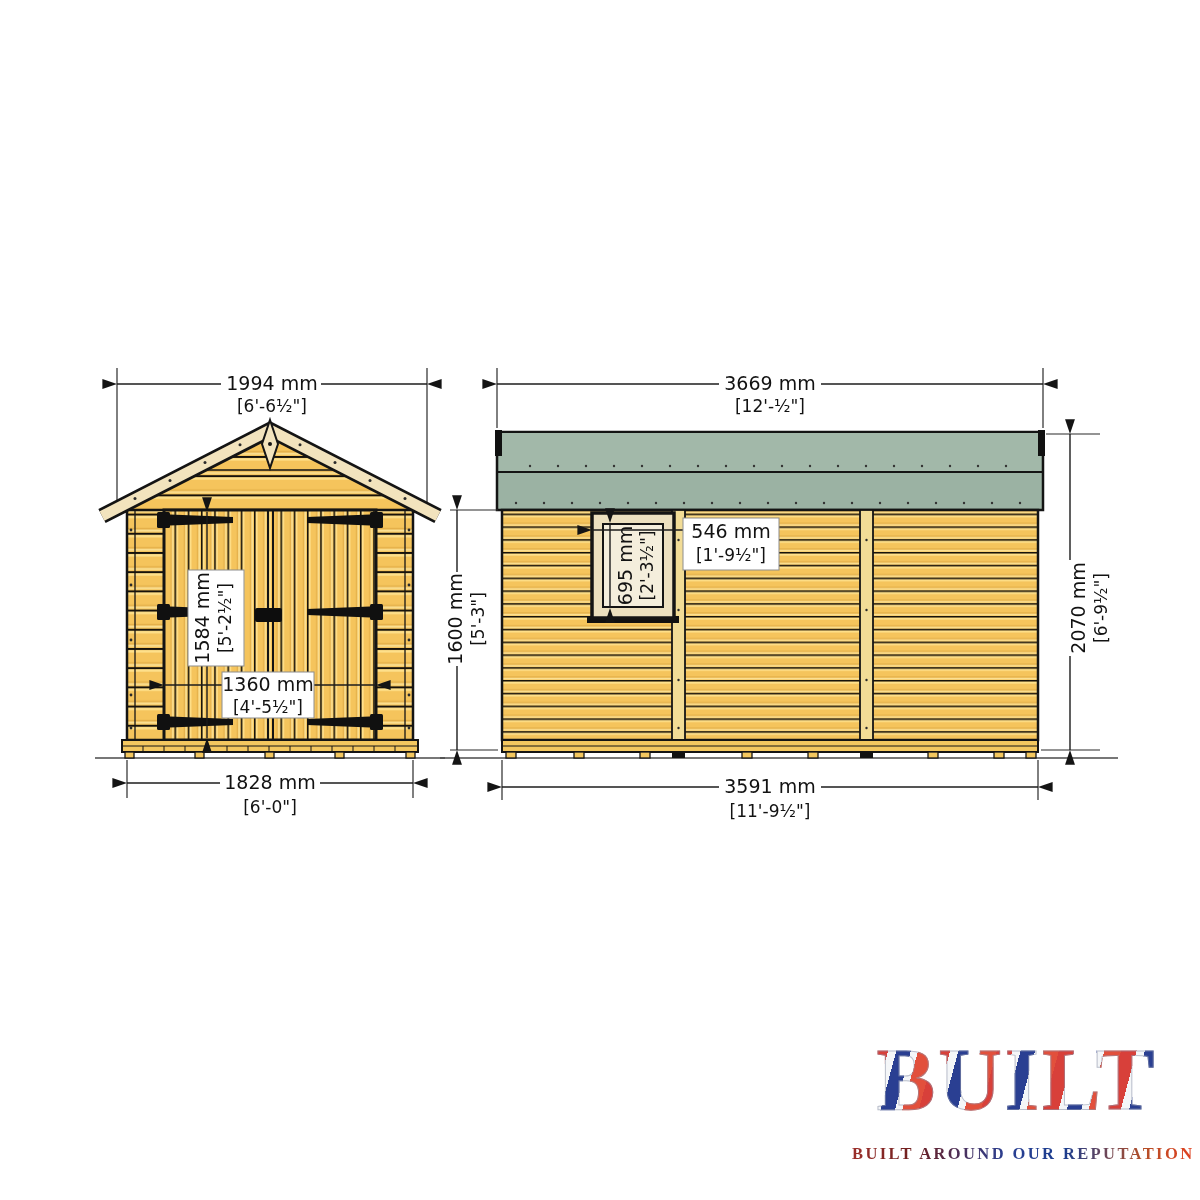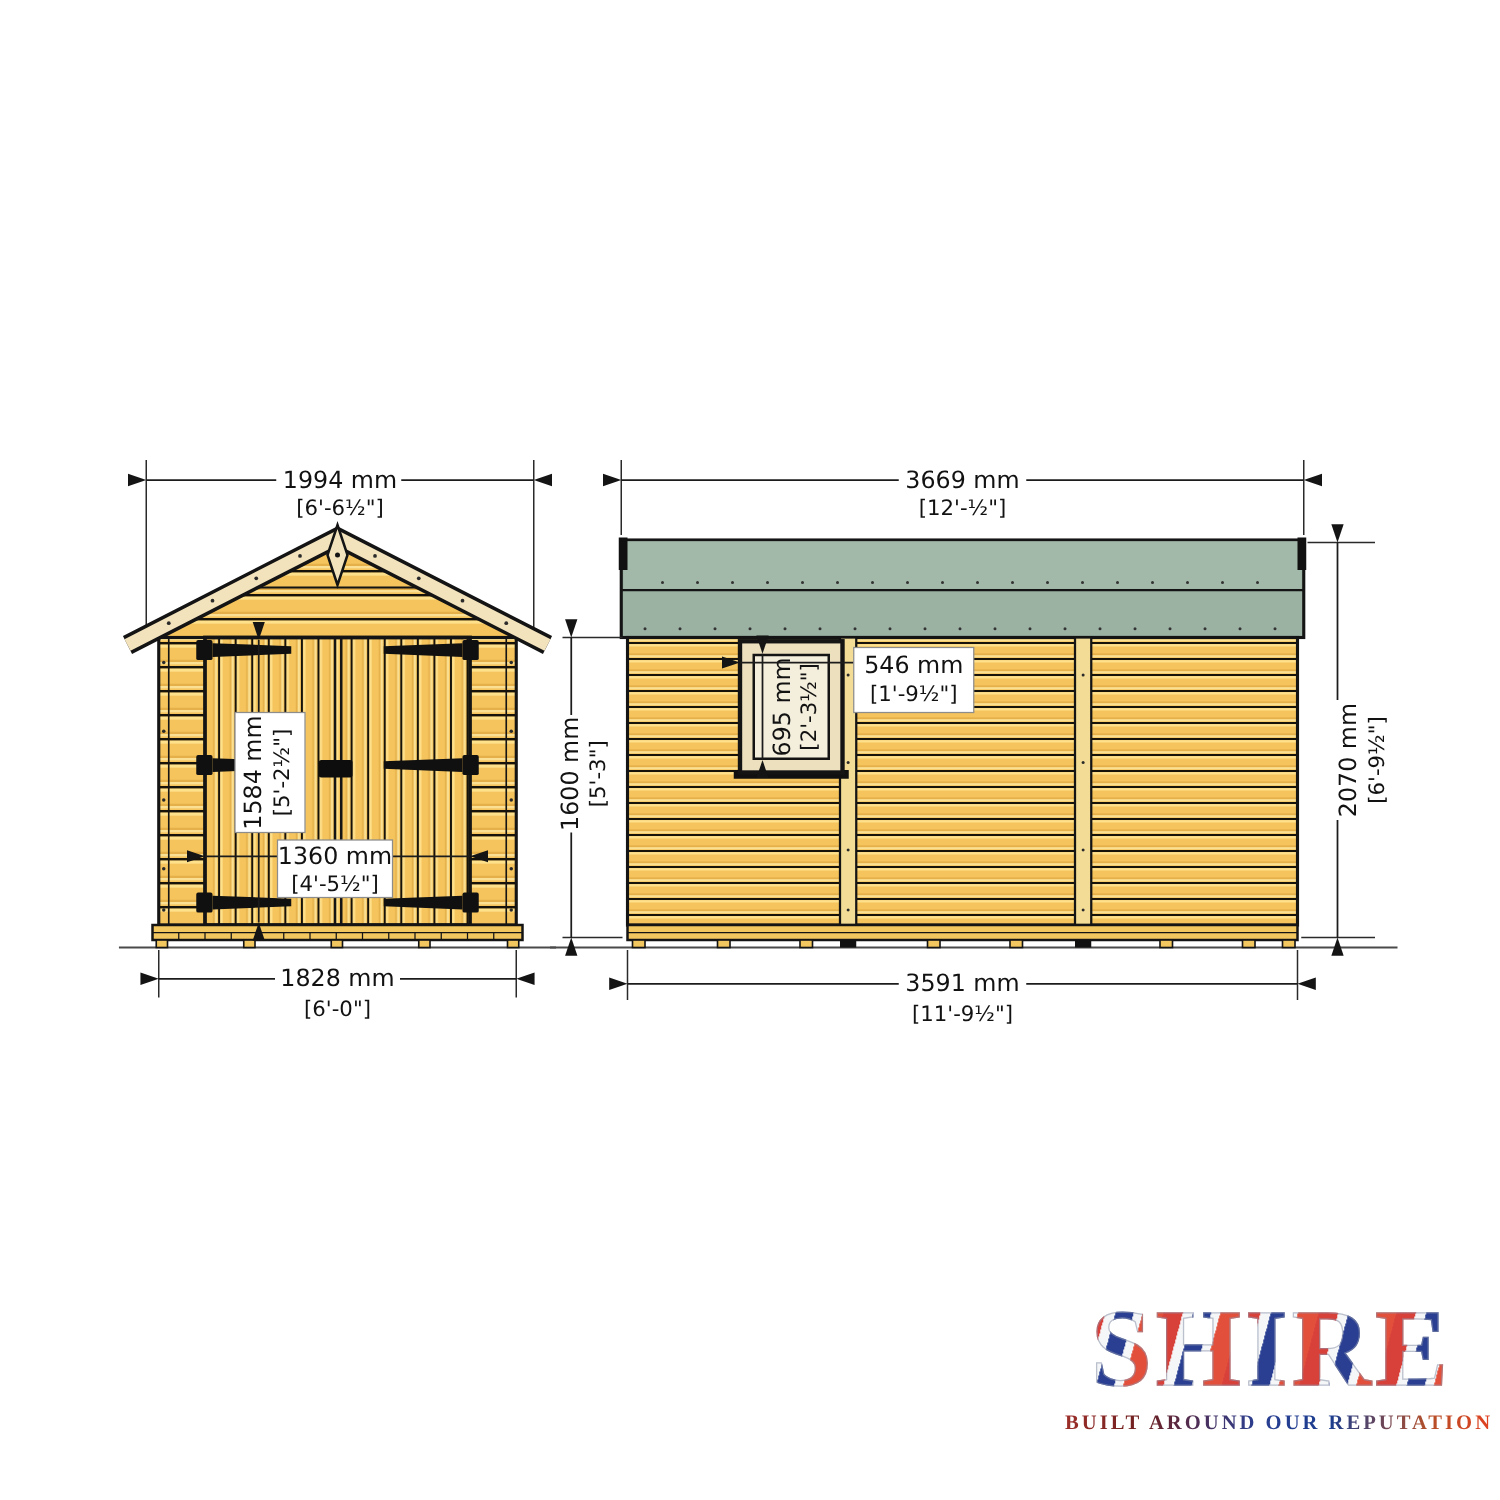--- a/index.html
+++ b/index.html
@@ -17,21 +17,21 @@
   .ground{stroke:#4a4a4a;stroke-width:1.6;}
   .title{position:absolute;left:0;top:962px;width:1200px;text-align:center;
          font-size:66px;color:#0b0b0b;font-family:"DejaVu Sans", sans-serif;white-space:nowrap;}
   .title-inner{display:inline-block;transform:scaleX(0.92);transform-origin:50% 50%;letter-spacing:-1px;}
   .logo{position:absolute;right:18px;top:1034px;width:330px;text-align:center;}
   .logo-word{font-family:"Liberation Serif", serif;font-weight:bold;font-size:88px;line-height:1.05;
     letter-spacing:3px;display:inline-block;
     background:repeating-linear-gradient(105deg,#d8403a 0px,#d8403a 15px,#f4f6f8 15px,#f4f6f8 23px,#2a3f92 23px,#2a3f92 37px,#f4f6f8 37px,#f4f6f8 44px,#e2503c 44px,#e2503c 60px);
     -webkit-background-clip:text;background-clip:text;color:transparent;
     -webkit-text-stroke:1px rgba(140,148,170,0.55);}
-  .logo-tagline{margin-top:2px;font-family:"Liberation Serif", serif;font-weight:bold;font-size:16.5px;
+  .logo-tagline{margin-top:18px;font-family:"Liberation Serif", serif;font-weight:bold;font-size:16.5px;
     letter-spacing:2.4px;display:inline-block;white-space:nowrap;
     background:linear-gradient(90deg,#9c2f2a,#6e1f1f 18%,#2a3f92 45%,#1a3d8f 62%,#b44f28 85%,#e2401f);
     -webkit-background-clip:text;background-clip:text;color:transparent;}
 </style>
 </head>
 <body>
 
 <div class="canvas">
 
   <svg id="front-svg" width="350" height="475" viewBox="0 0 350 475">
@@ -326,17 +326,17 @@
       <line class="ext" x1="598" y1="400" x2="598" y2="440"></line>
       <line class="dline" x1="62" y1="427" x2="598" y2="427" marker-start="url(#arr)" marker-end="url(#arr)"></line>
       <rect class="lblplain" x="279" y="416" width="102" height="21"></rect>
       <text class="dim" x="330" y="433">3591 mm</text>
       <text class="dim dim-sub" x="330" y="457">[11'-9½"]</text>
     </g>
   </svg>
 
 
   <div class="logo">
-    <div class="logo-word">SHIRE</div>
+    <div class="logo-word">BUILT</div>
     <div class="logo-tagline">BUILT AROUND OUR REPUTATION</div>
   </div>
 
 </div>
 
 </body></html>

